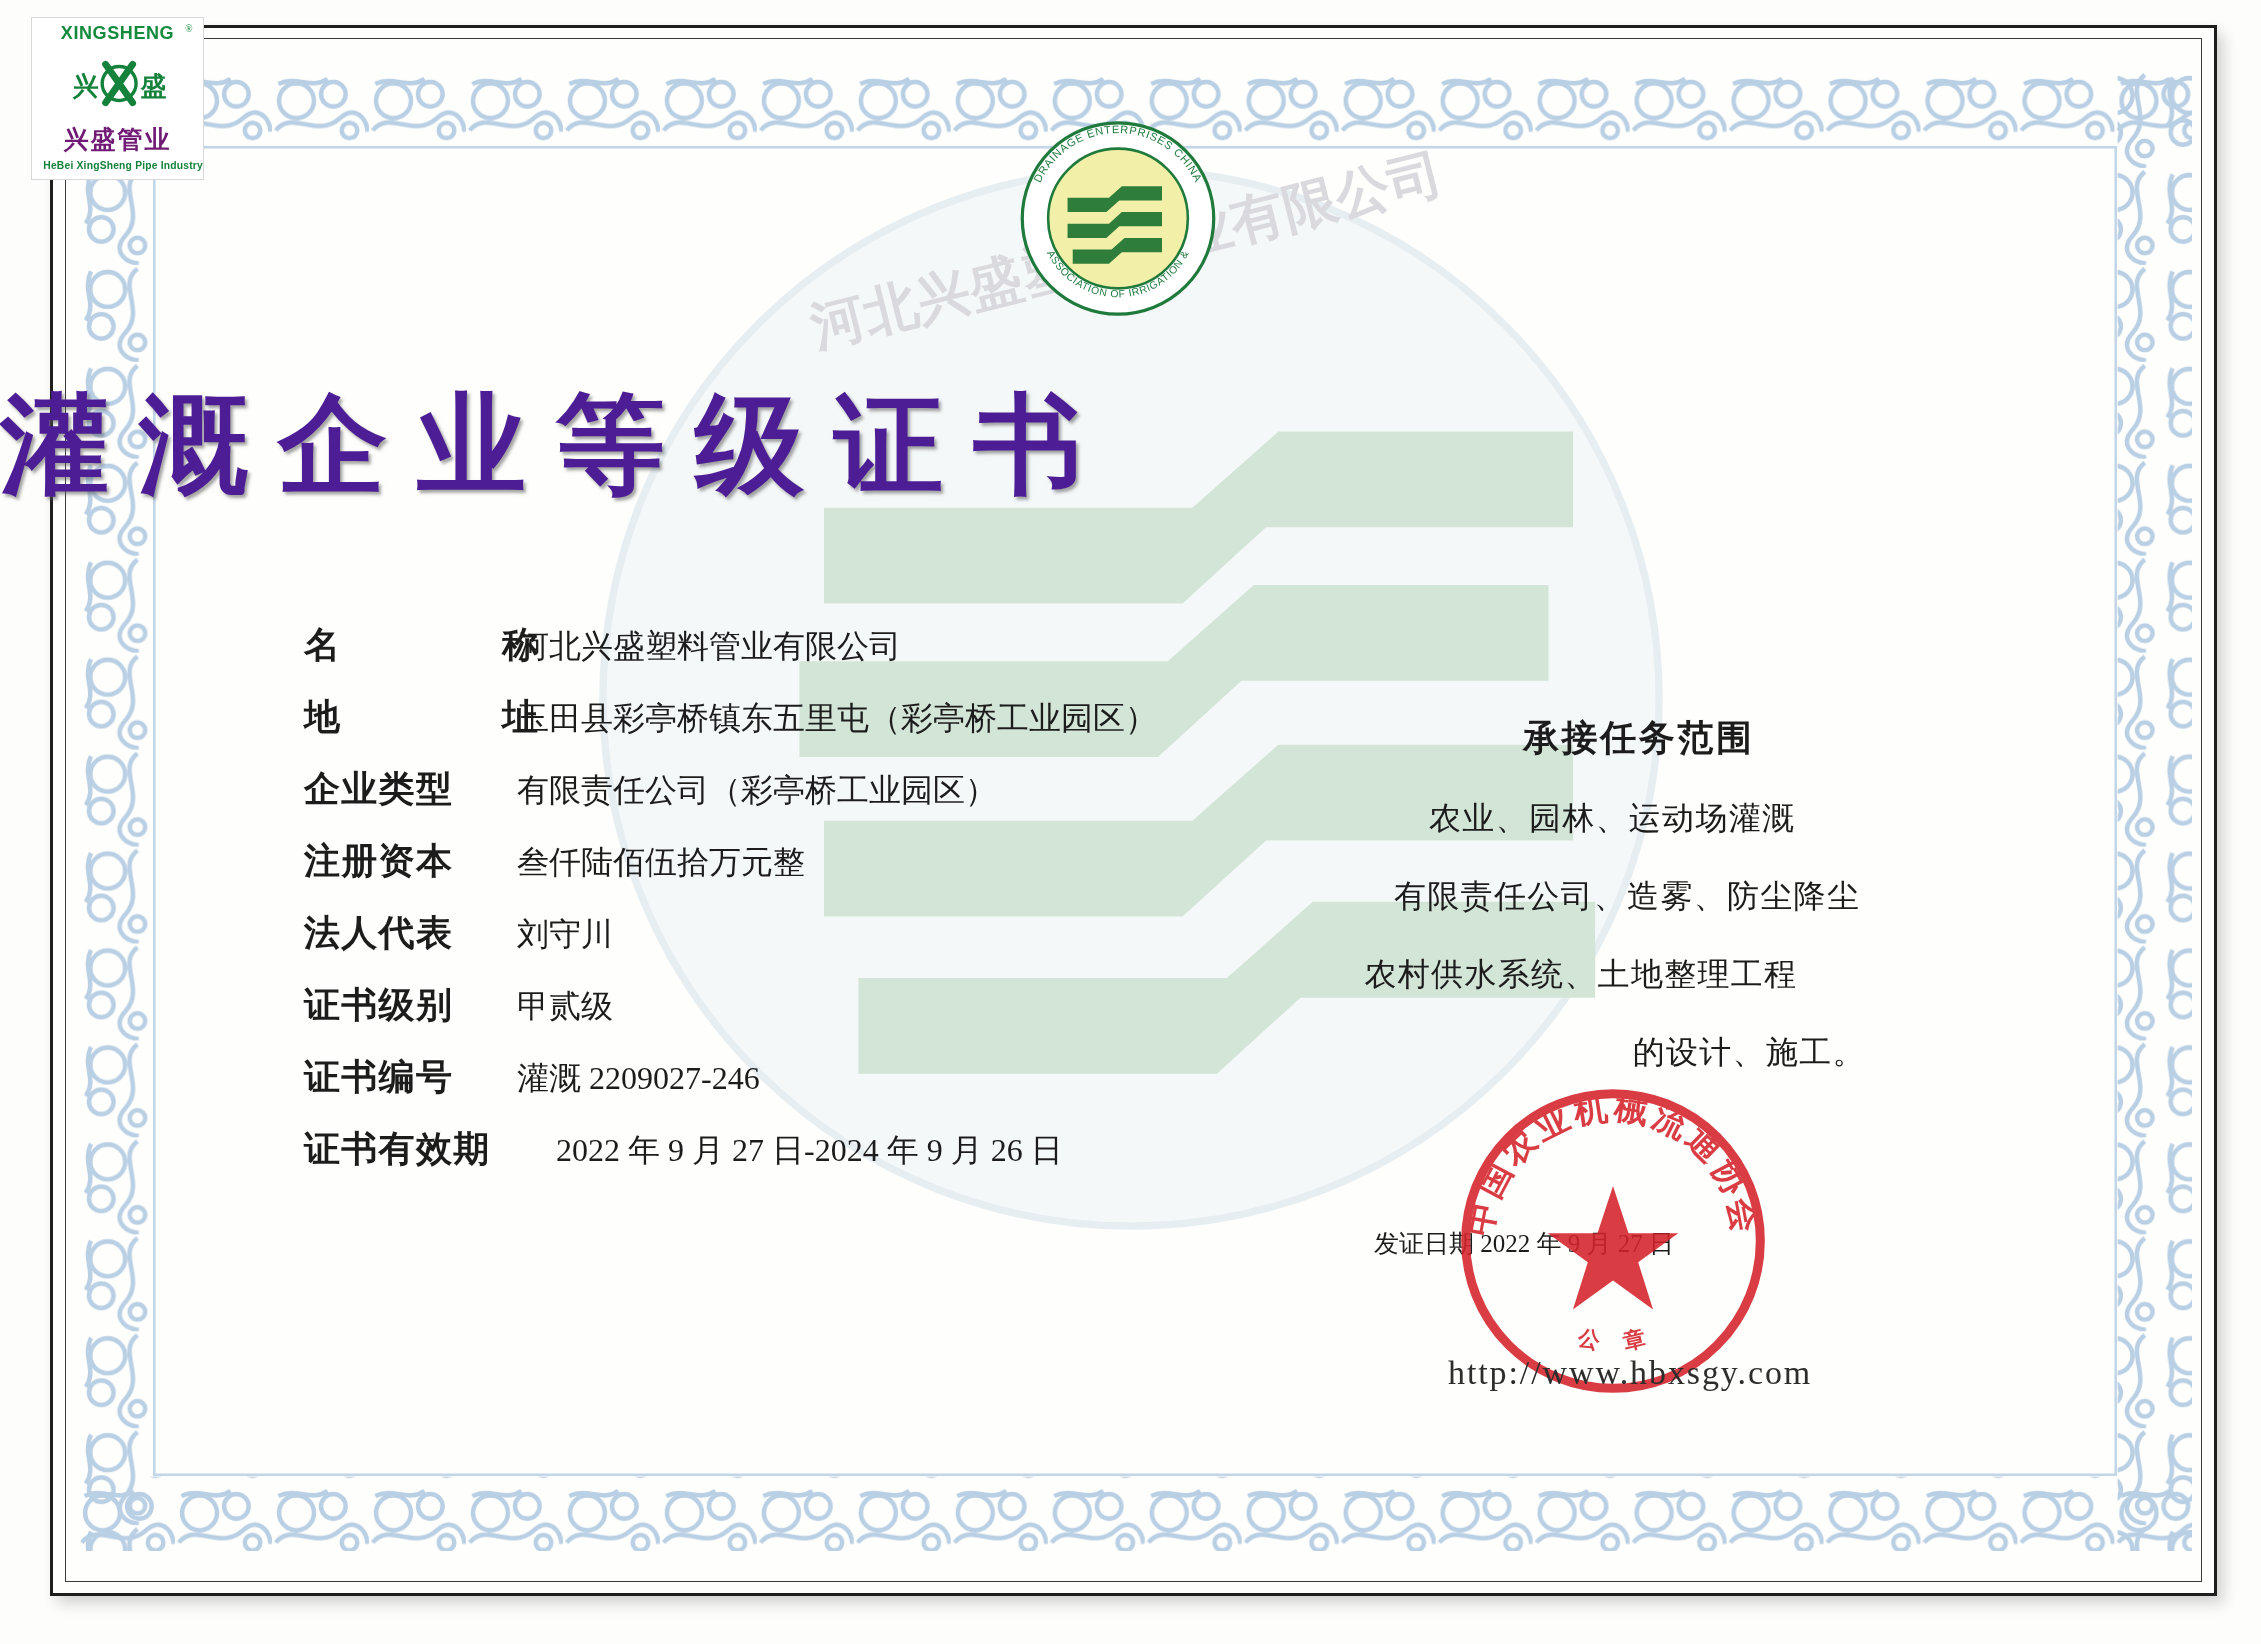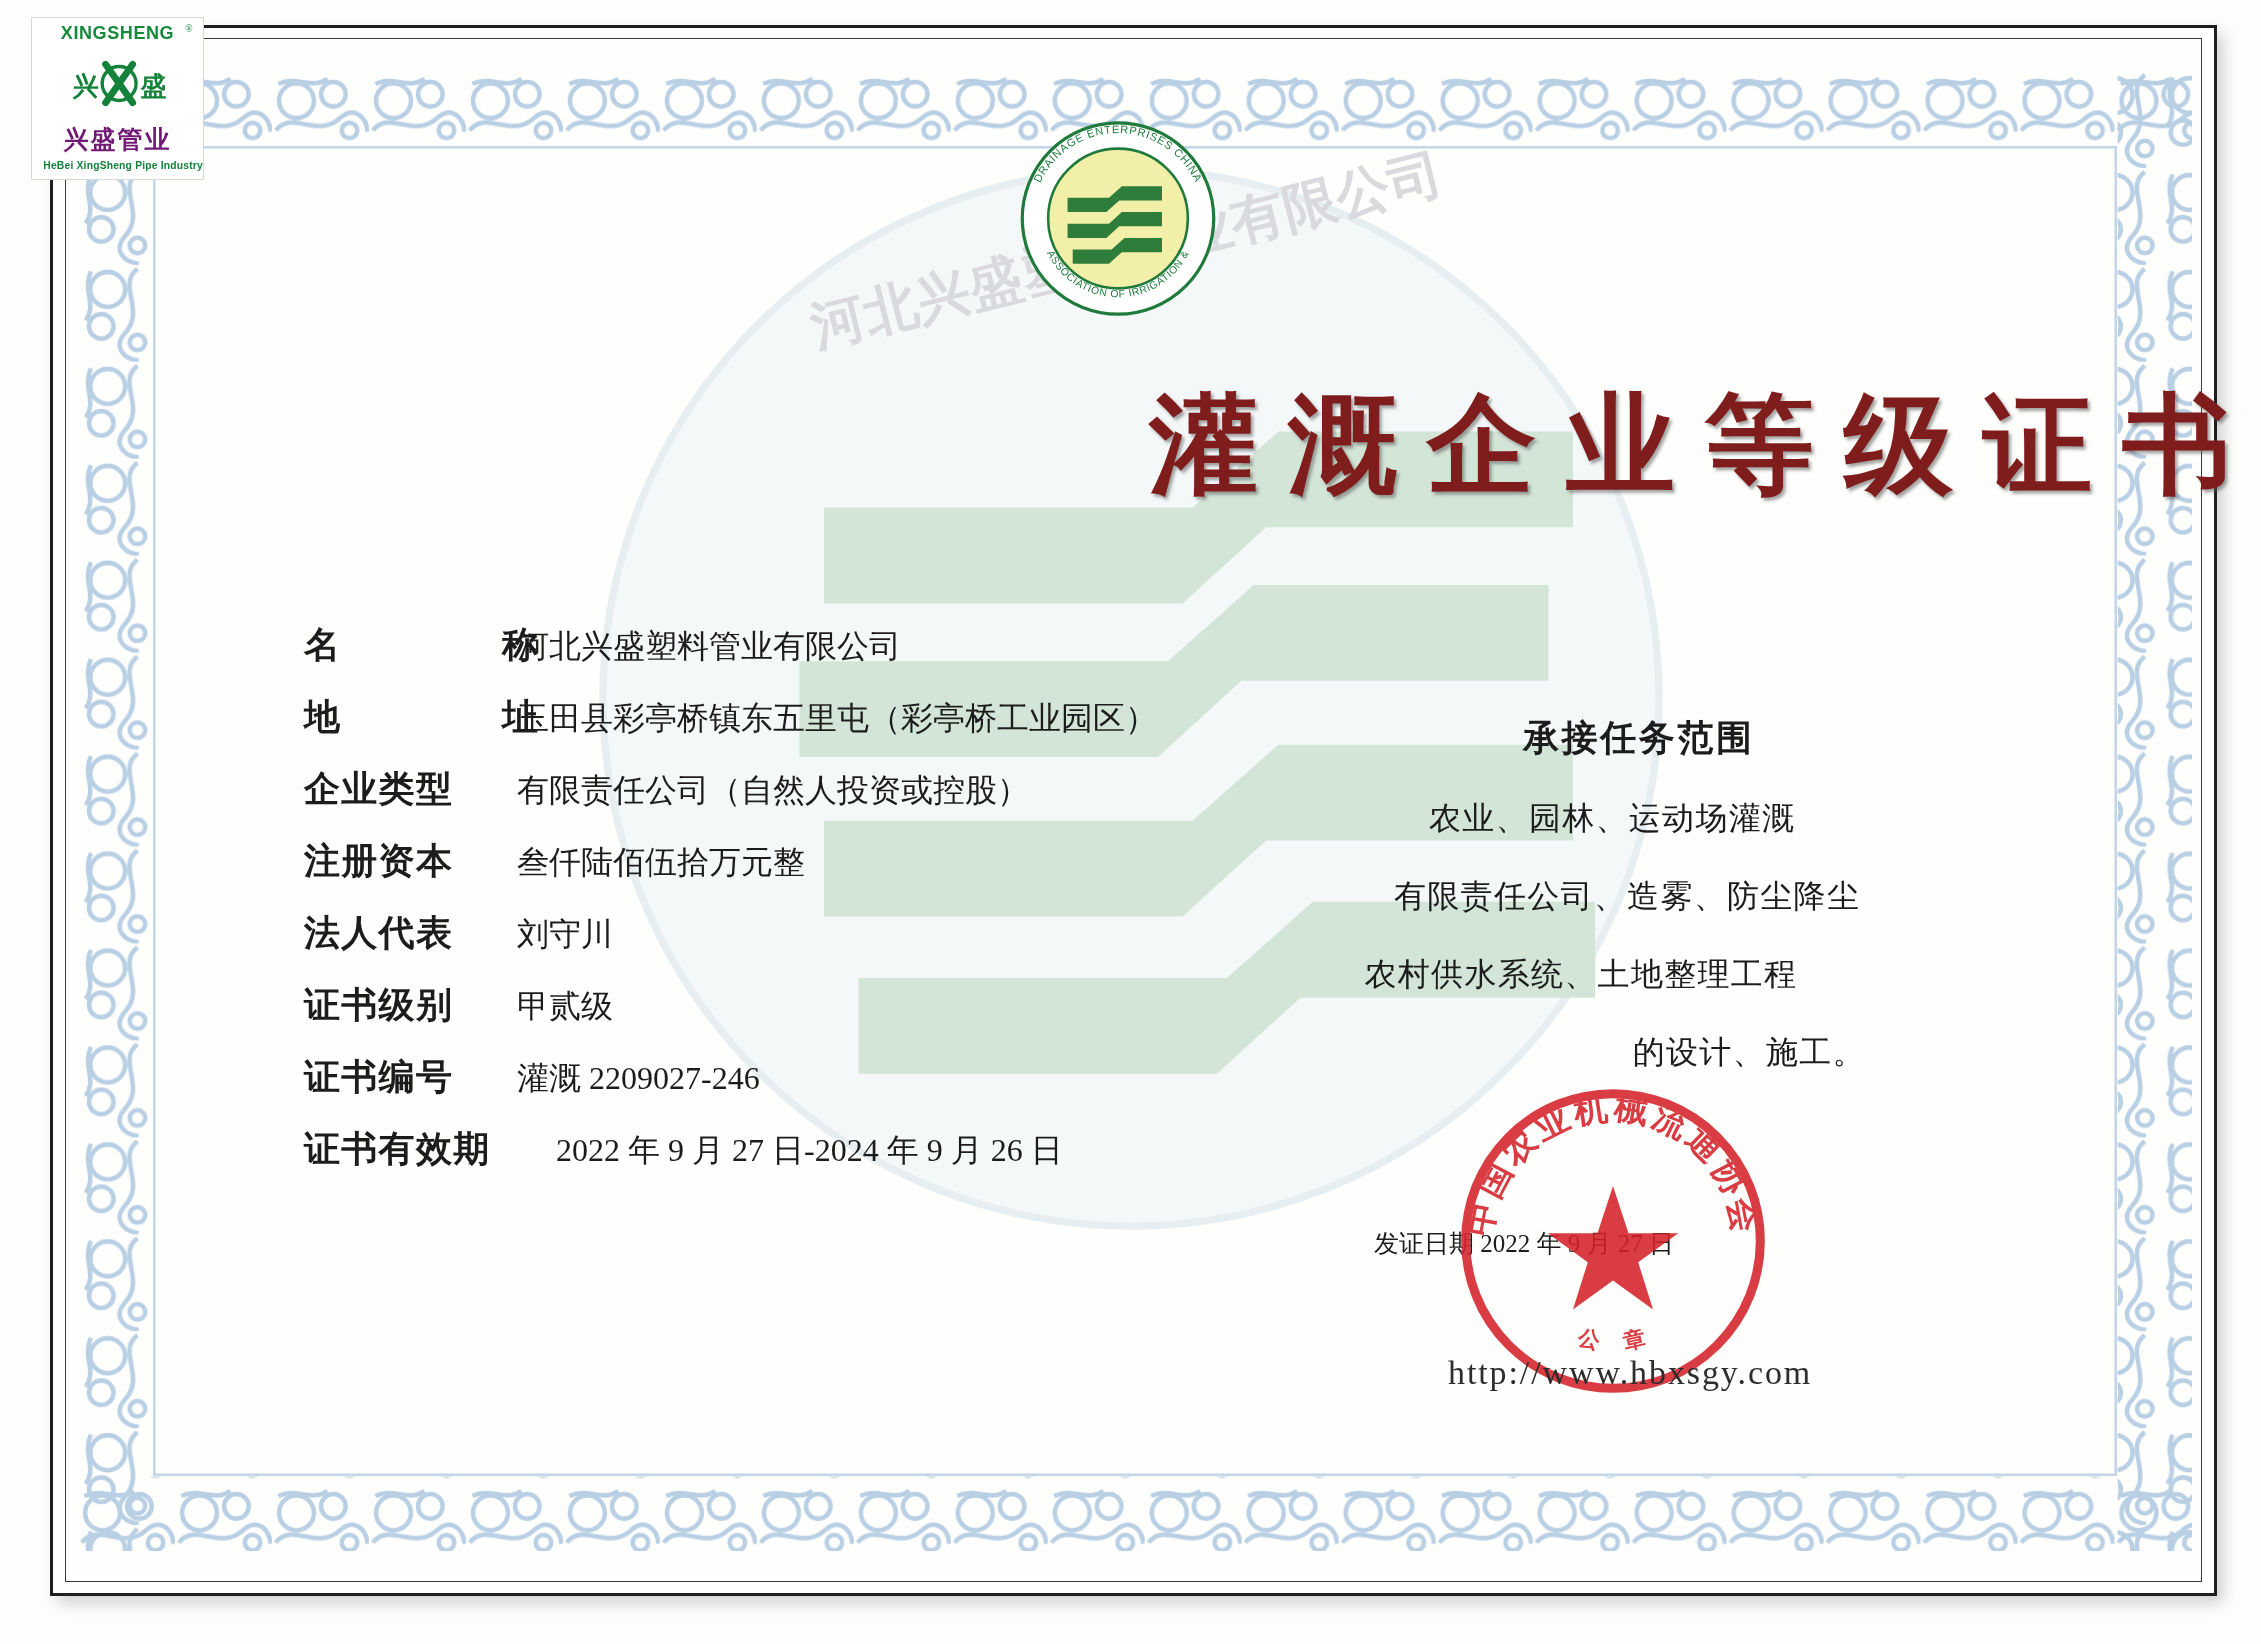--- a/index.html
+++ b/index.html
@@ -132,26 +132,26 @@
     height: 207px;
     z-index: 30;
   }
   .emblem svg { width: 100%; height: 100%; display: block; }
 
   
   .cert-title {
     position: absolute;
     left: 0; right: 0;
     top: 372px;
-    text-align: right;
+    text-align: left;
     font-family: "Liberation Serif", "DejaVu Serif", serif;
     font-weight: bold;
     font-size: 109px;
     letter-spacing: 30px;
-    color: #7f1d1d;
+    color: #4c1d95;
     text-shadow: 2.6px 3.2px 3.2px rgba(90,90,90,0.55);
     z-index: 30;
     white-space: nowrap;
   }
 
   
   .fields {
     position: absolute;
     left: 304px;
     top: 621px;
@@ -347,21 +347,21 @@
     <div class="field-row">
       <div class="field-label sp2">名　　称</div>
       <div class="field-value">河北兴盛塑料管业有限公司</div>
     </div>
     <div class="field-row">
       <div class="field-label sp2">地　　址</div>
       <div class="field-value">玉田县彩亭桥镇东五里屯（彩亭桥工业园区）</div>
     </div>
     <div class="field-row">
       <div class="field-label">企业类型</div>
-      <div class="field-value">有限责任公司（自然人投资或控股）</div>
+      <div class="field-value">有限责任公司（彩亭桥工业园区）</div>
     </div>
     <div class="field-row">
       <div class="field-label">注册资本</div>
       <div class="field-value">叁仟陆佰伍拾万元整</div>
     </div>
     <div class="field-row">
       <div class="field-label">法人代表</div>
       <div class="field-value">刘守川</div>
     </div>
     <div class="field-row">

